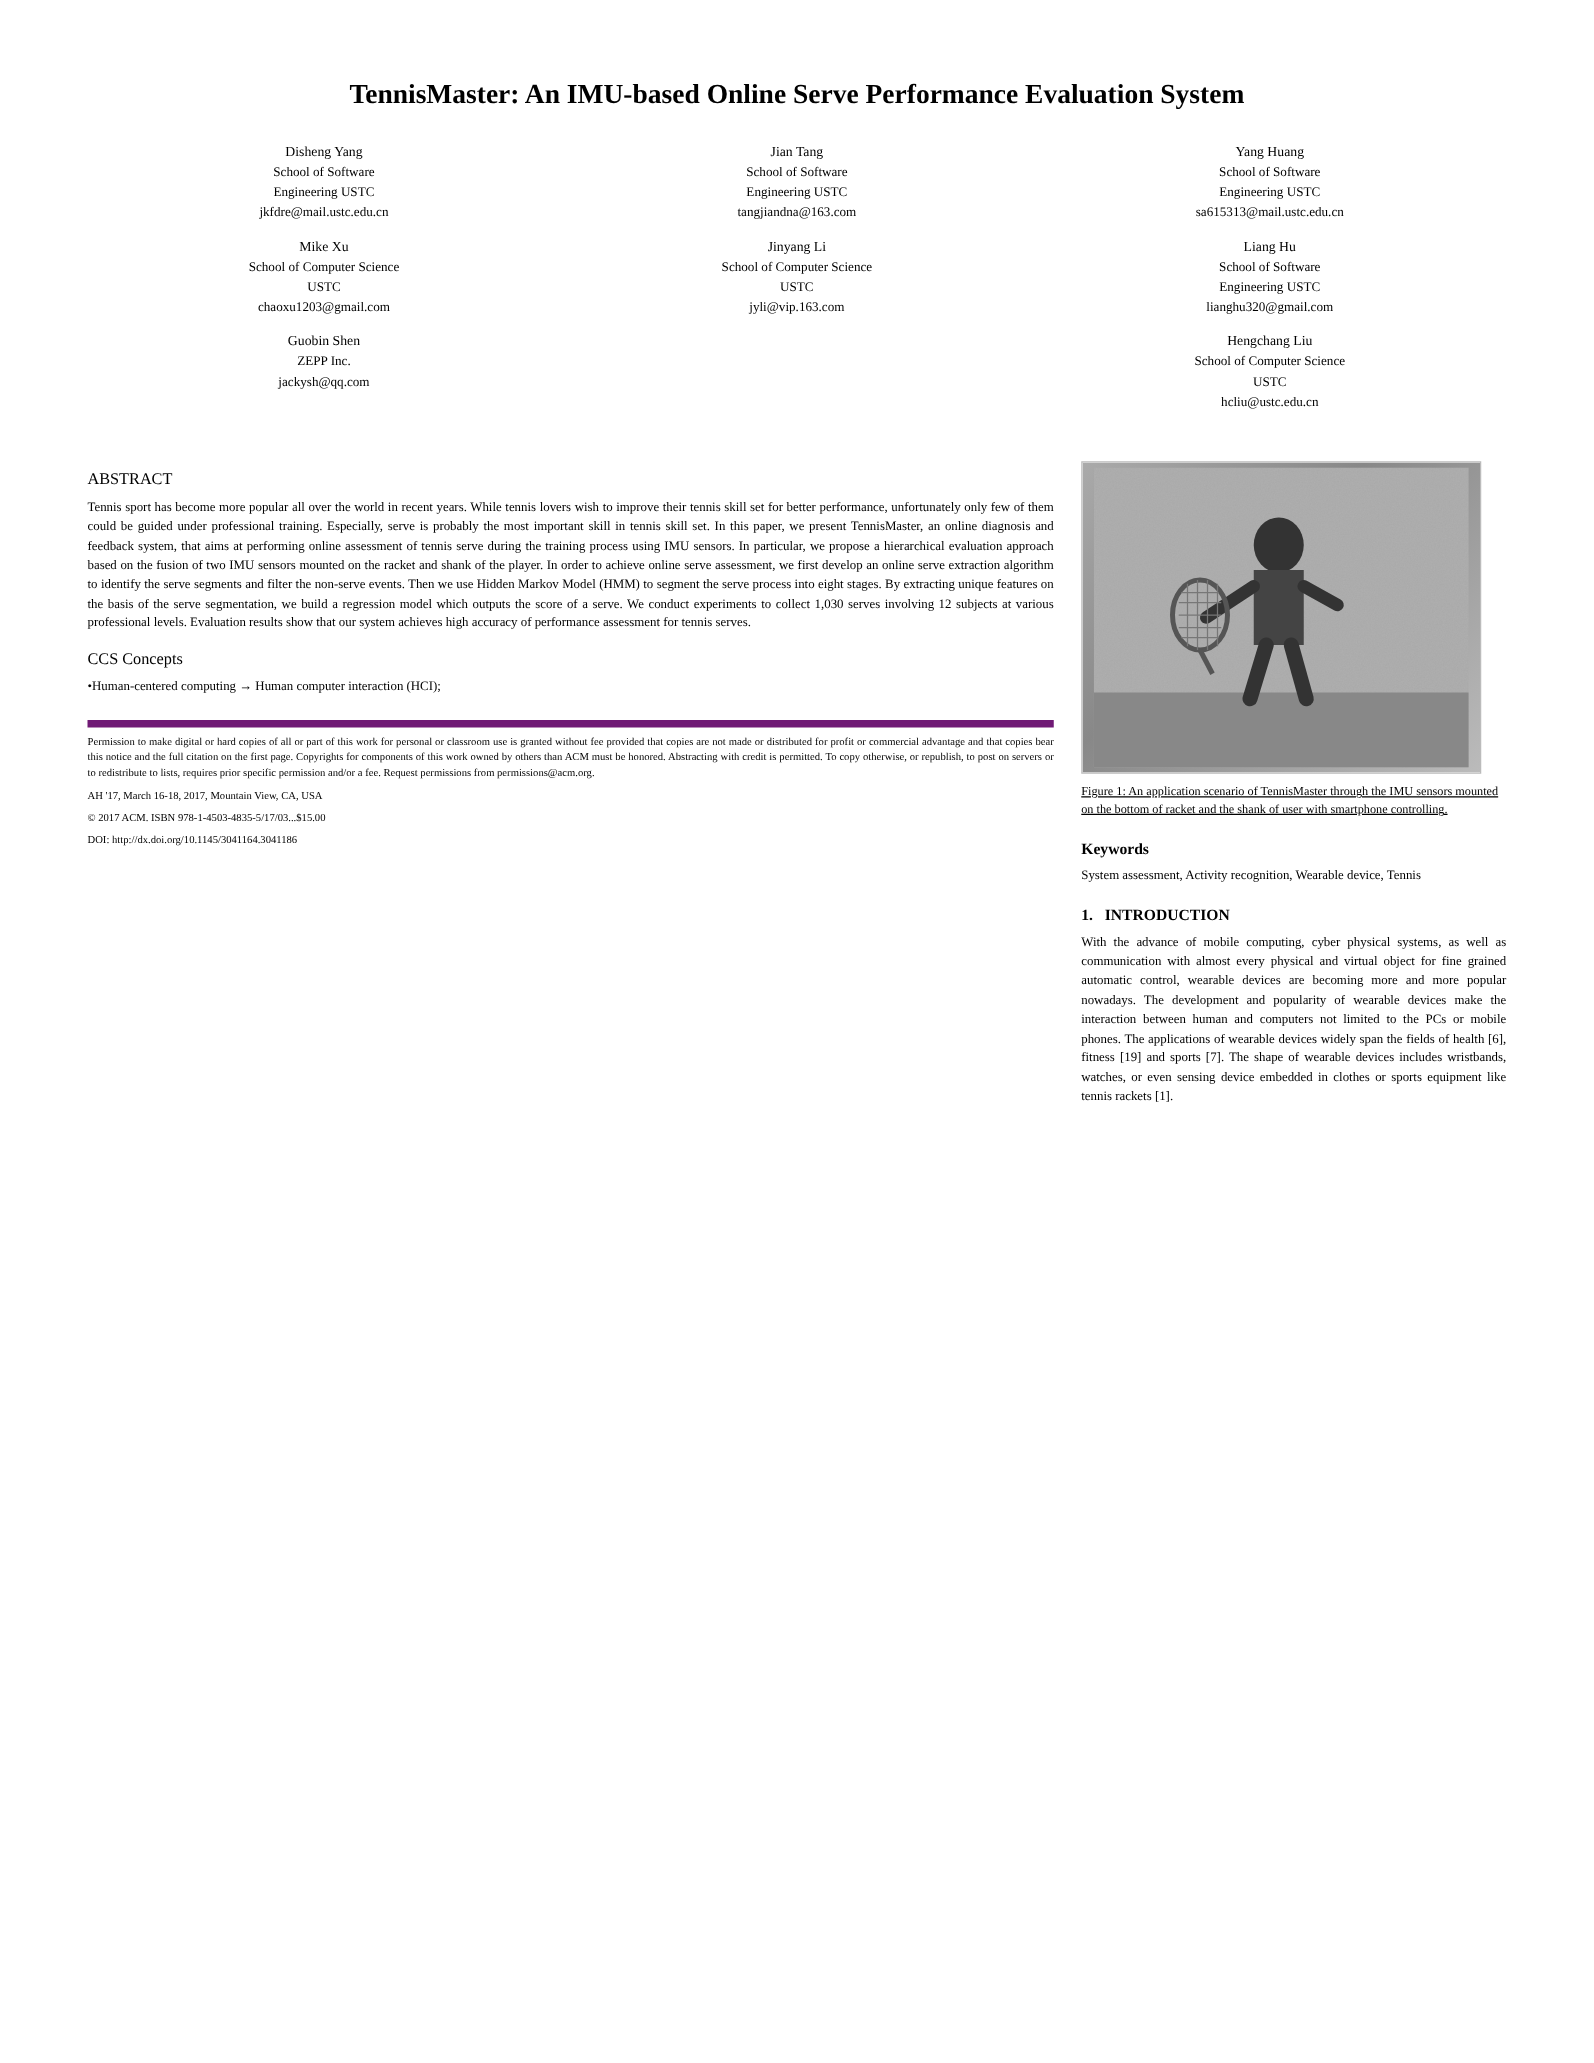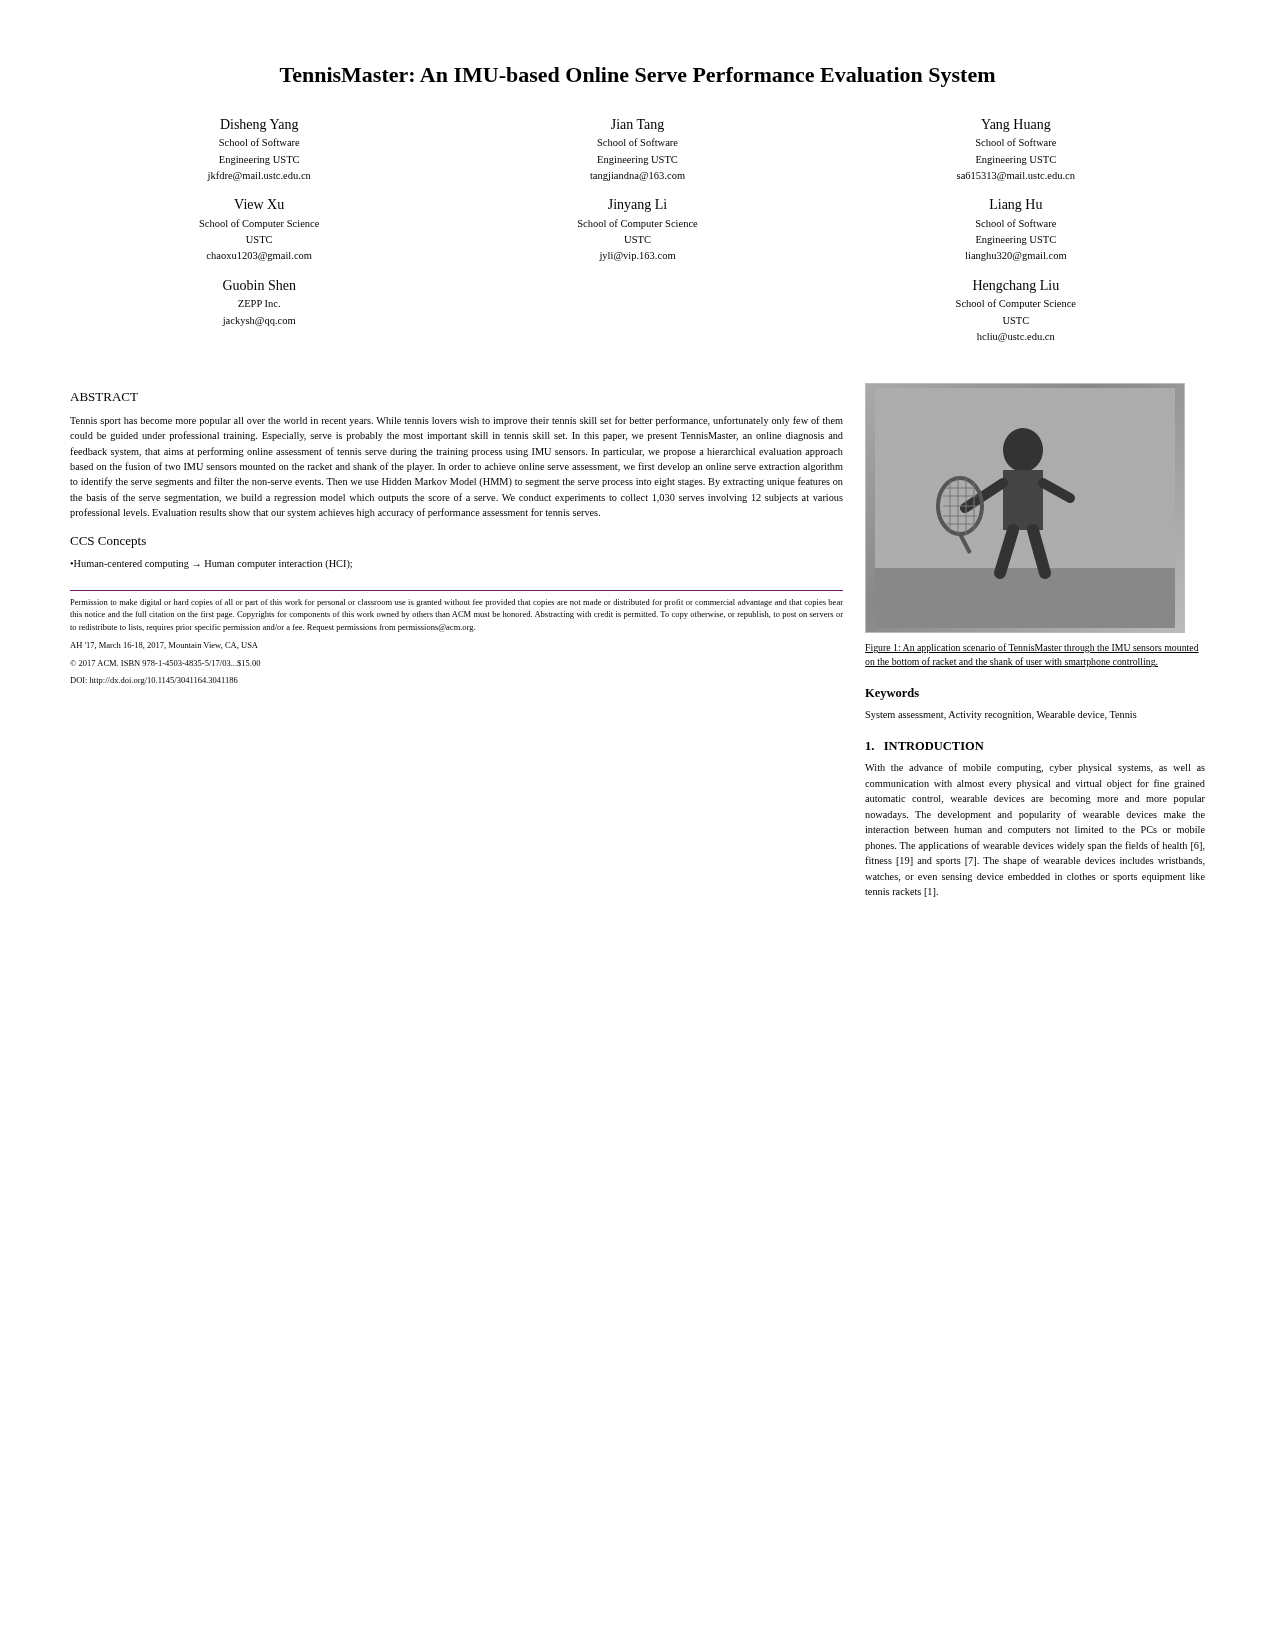--- a/index.html
+++ b/index.html
@@ -29,21 +29,21 @@
       margin-bottom: 10px;
     }
     .authors-col {
       flex: 1;
       text-align: center;
       font-size: 10.5px;
       line-height: 1.55;
       padding: 0 10px;
     }
     .author-name {
-      font-size: 14px;
+      font-size: 11px;
     }
     .author-block {
       margin-bottom: 10px;
     }
     .two-col {
       display: flex;
       gap: 22px;
       margin-top: 10px;
     }
     .col-left {
@@ -99,21 +99,21 @@
       text-align: left;
       text-decoration: underline;
     }
     .keywords-section {
       margin-top: 12px;
     }
     .intro-section {
       margin-top: 12px;
     }
     .footnote-area {
-      border-top: 1px solid #701a75;
+      border-top: 6px solid #701a75;
       margin-top: 18px;
       padding-top: 5px;
       font-size: 8.5px;
       line-height: 1.45;
     }
     .ccs-section {
       margin-top: 10px;
     }
   </style>
 </head>
@@ -125,21 +125,21 @@
   <div class="authors-grid">
 
     <div class="authors-col">
       <div class="author-block">
         <div class="author-name">Disheng Yang</div>
         <div>School of Software</div>
         <div>Engineering USTC</div>
         <div>jkfdre@mail.ustc.edu.cn</div>
       </div>
       <div class="author-block">
-        <div class="author-name">View Xu</div>
+        <div class="author-name">Mike Xu</div>
         <div>School of Computer Science</div>
         <div>USTC</div>
         <div>chaoxu1203@gmail.com</div>
       </div>
       <div class="author-block">
         <div class="author-name">Guobin Shen</div>
         <div>ZEPP Inc.</div>
         <div>jackysh@qq.com</div>
       </div>
     </div>

